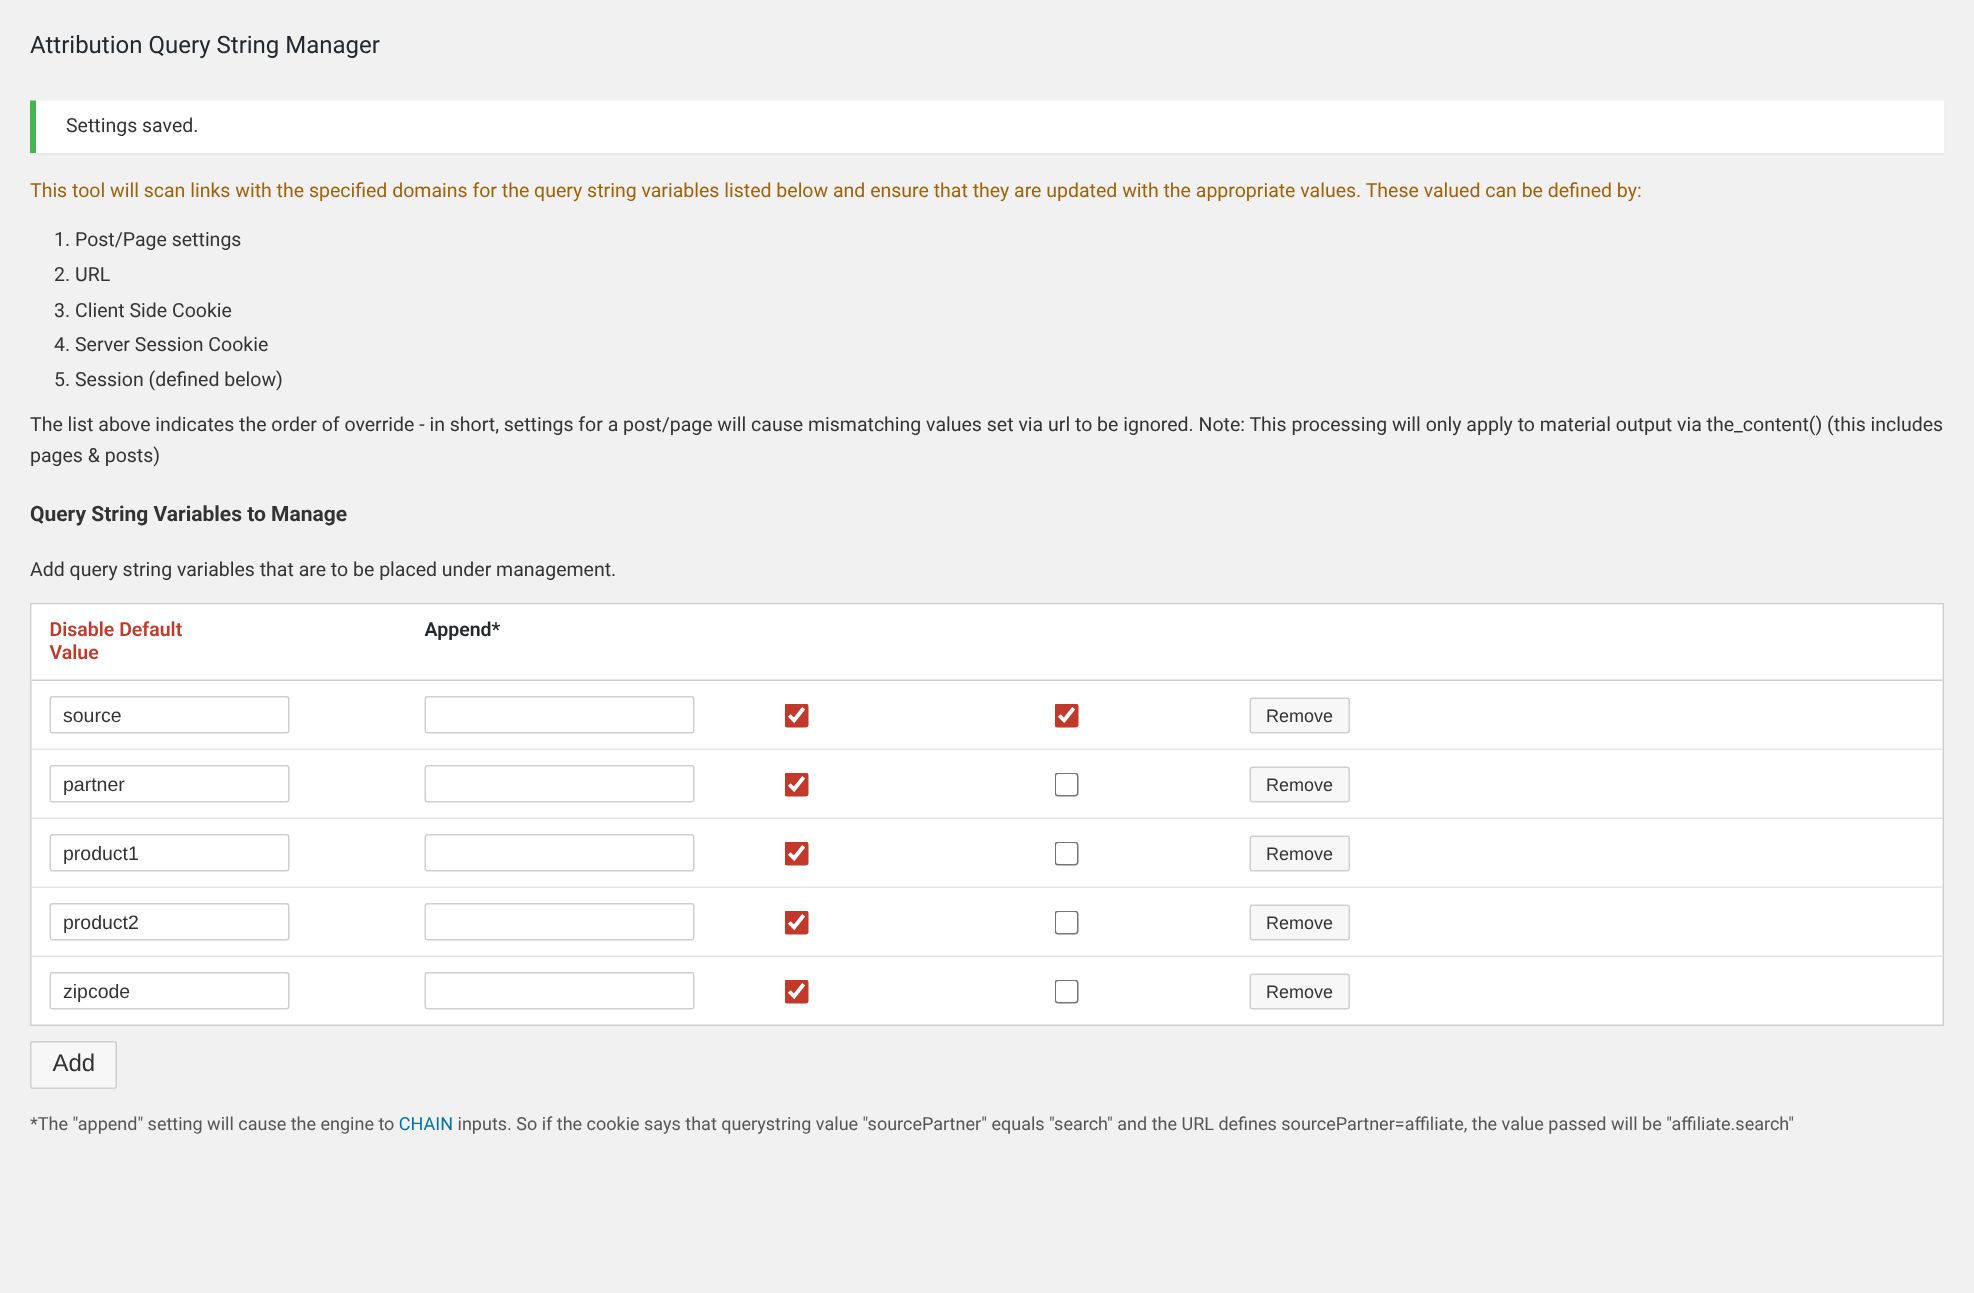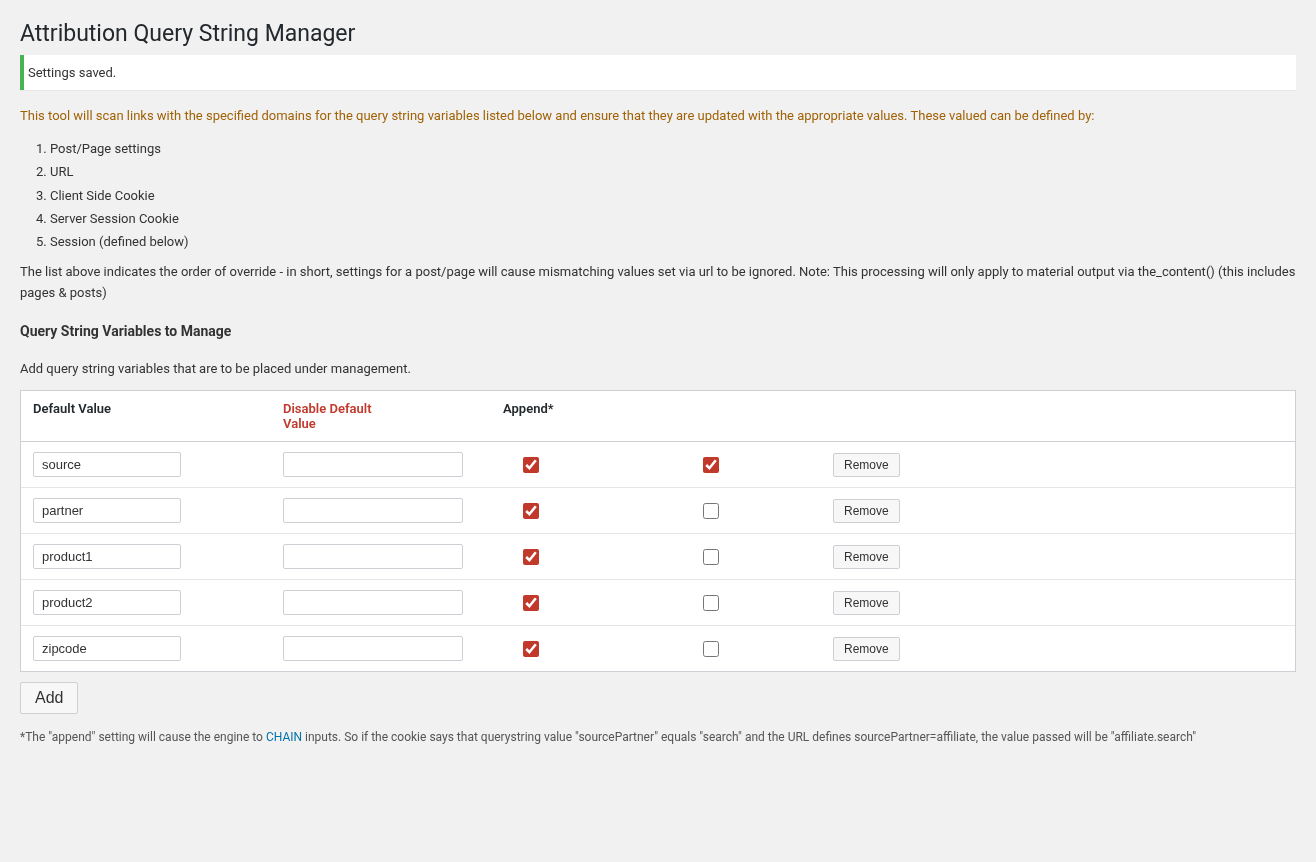--- a/index.html
+++ b/index.html
@@ -4,29 +4,29 @@
   <style>
     * { box-sizing: border-box; margin: 0; padding: 0; }
     body {
       font-family: -apple-system, BlinkMacSystemFont, "Segoe UI", Roboto, sans-serif;
       font-size: 13px;
       background: #f1f1f1;
       color: #333;
       padding: 20px 20px 20px 20px;
     }
     h1 {
-      font-size: 23px;
+      font-size: 16px;
       font-weight: 400;
       color: #23282d;
-      margin-bottom: 8px;
+      margin-bottom: 28px;
     }
     .notice {
       background: #fff;
       border-left: 4px solid #46b450;
-      padding: 10px 4px;
+      padding: 10px 20px;
       margin-bottom: 16px;
       box-shadow: 0 1px 1px rgba(0,0,0,0.04);
     }
     .description {
       margin-bottom: 10px;
       line-height: 1.6;
       color: #a16207;
     }
     .ordered-list {
       margin: 8px 0 8px 30px;
@@ -79,21 +79,21 @@
       border-bottom: none;
     }
     .cell {
       display: flex;
       align-items: center;
     }
     input[type="text"].var-input {
       border: 1px solid #ccd0d4;
       padding: 4px 8px;
       font-size: 13px;
-      width: 148px;
+      width: 160px;
       background: #fff;
       color: #333;
       border-radius: 2px;
     }
     input[type="text"].val-input {
       border: 1px solid #ccd0d4;
       padding: 4px 8px;
       font-size: 13px;
       width: 180px;
       background: #fff;
@@ -162,21 +162,20 @@
   <li><span>Session (defined below)</span></li>
 </ol>
 
 <p class="note-text">The list above indicates the order of override - in short, settings for a post/page will cause mismatching values set via url to be ignored. Note: This processing will only apply to material output via the_content() (this includes pages &amp; posts)</p>
 
 <p class="section-title">Query String Variables to Manage</p>
 <p class="section-subtitle">Add query string variables that are to be placed under management.</p>
 
 <div class="table-container">
   <div class="table-header">
-    <div class="col-header">Default Value</div>
     <div class="col-header disable-default">Disable Default<br>Value</div>
     <div class="col-header">Append*</div>
     <div class="col-header"></div>
   </div>
 
   <div class="table-row">
     <div class="cell">
       <input type="text" class="var-input" value="source" style="">
     </div>
     <div class="cell">

